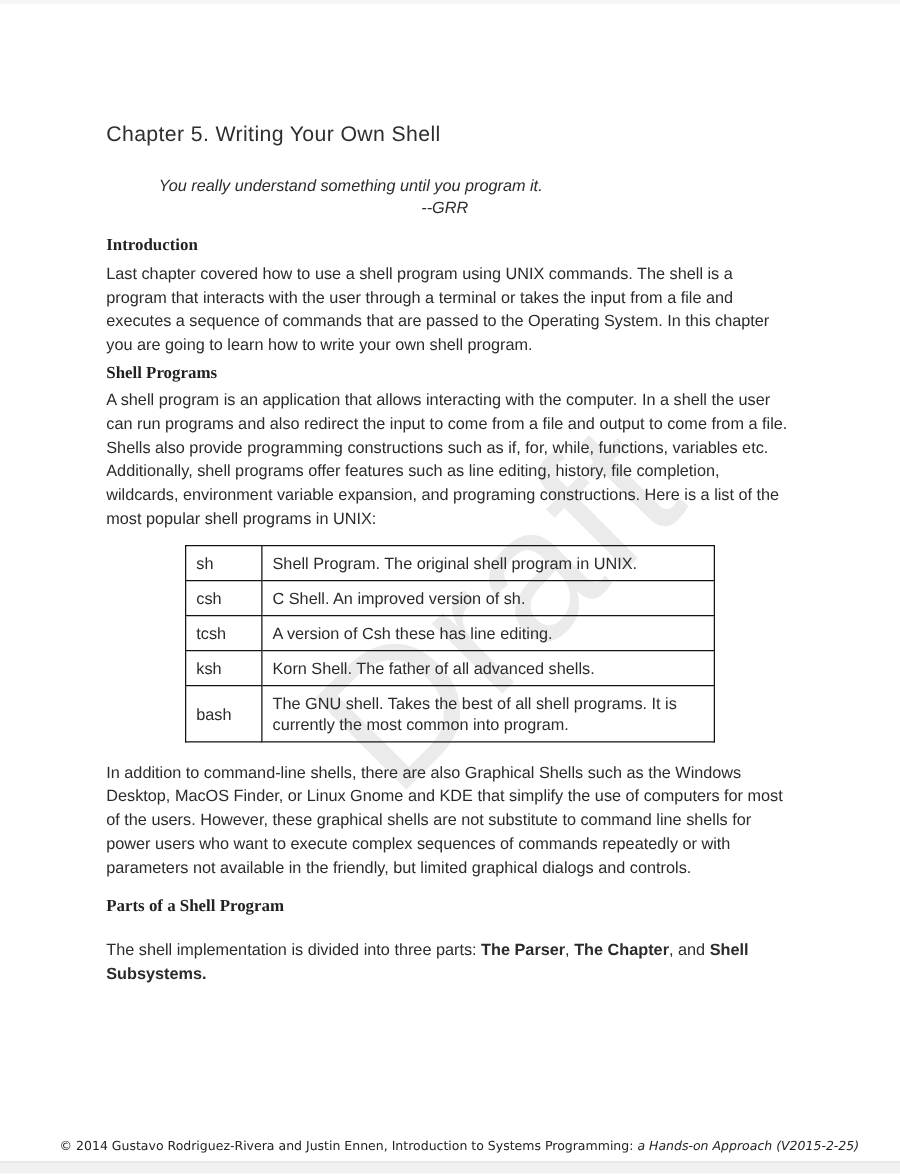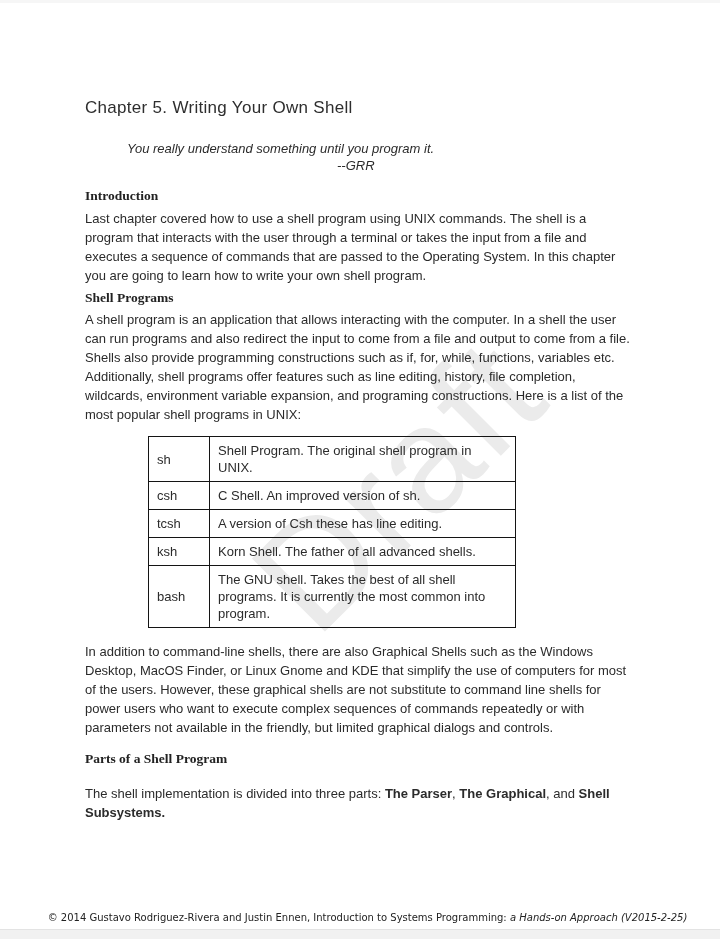--- a/index.html
+++ b/index.html
@@ -56,21 +56,21 @@
   }
   .h-intro{margin-top:13px;}
   .h-shell{margin-top:4px;}
   .h-parts{margin-top:13px;}
   p{font-size:13px;line-height:19px;margin:0;}
   .p-intro{margin-top:4px;}
   .p-shell{margin-top:3px;}
   .p-graphical{margin-top:14px;}
   .p-parts{margin-top:16px;}
   .tablewrap{margin:12px 0 0 63px;}
-  table.shell-table{border-collapse:collapse;width:368px;background:transparent;}
+  table.shell-table{border-collapse:collapse;width:424px;background:transparent;}
   table.shell-table td{
     border:1.5px solid #141414;
     padding:5px 8px;
     font-size:13px;line-height:17px;
     vertical-align:middle;
     background:transparent;
   }
   td.cell-name{width:44px;}
   .footer{
     position:absolute;left:15px;right:0;bottom:14px;
@@ -130,21 +130,21 @@
             <td class="cell-name">bash</td>
             <td class="cell-desc">The GNU shell. Takes the best of all shell programs. It is currently the most common into program.</td>
           </tr>
         </tbody>
       </table>
     </div>
 
     <p class="p-graphical">In addition to command-line shells, there are also Graphical Shells such as the Windows Desktop, MacOS Finder, or Linux Gnome and KDE that simplify the use of computers for most of the users. However, these graphical shells are not substitute to command line shells for power users who want to execute complex sequences of commands repeatedly or with parameters not available in the friendly, but limited graphical dialogs and controls.</p>
 
     <h2 class="h-parts">Parts of a Shell Program</h2>
-    <p class="p-parts"><span>The shell implementation is divided into three parts: </span><span class="seg-bold">The Parser</span><span>, </span><span class="seg-bold">The Graphical</span><span>, and </span><span class="seg-bold">Shell Subsystems.</span></p>
+    <p class="p-parts"><span>The shell implementation is divided into three parts: </span><span class="seg-bold">The Parser</span><span>, </span><span class="seg-bold">The Chapter</span><span>, and </span><span class="seg-bold">Shell Subsystems.</span></p>
 
   </div>
 
   <div class="footer">
     <div><span>© 2014 Gustavo Rodriguez-Rivera and Justin Ennen, Introduction to Systems Programming: </span><span class="seg-italic">a Hands-on Approach (V2015-2-25)</span></div>
   </div>
 
   <div class="strip-bottom"></div>
 
 </div>

